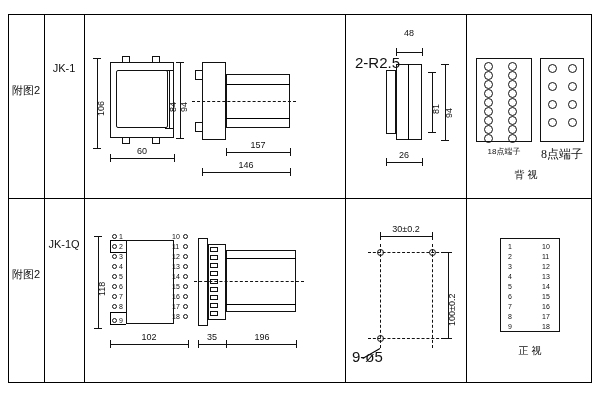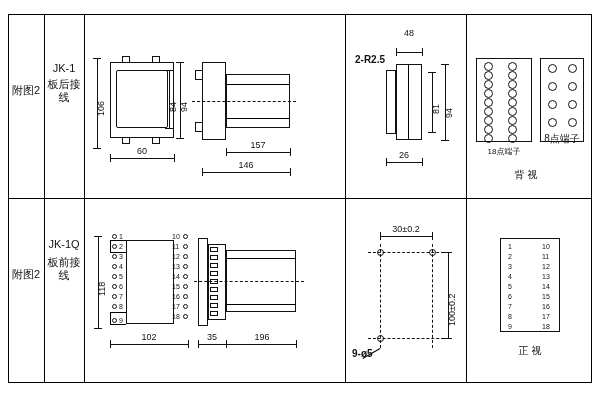--- a/index.html
+++ b/index.html
@@ -1,21 +1,21 @@
 <!DOCTYPE html>
 <html><head>
 <meta charset="utf-8">
 <style>
   html,body{margin:0;padding:0;background:#ffffff;}
   body{width:600px;height:400px;font-family:"Liberation Sans",sans-serif;color:#111;}
   #sheet{position:relative;width:600px;height:400px;overflow:hidden;}
   .ln{position:absolute;background:#000;}
   .h{height:1px;}
   .v{width:1px;}
-  .lbl{position:absolute;font-size:10px;color:#111;white-space:nowrap;font-weight:bold;}
+  .lbl{position:absolute;font-size:15px;color:#111;white-space:nowrap;}
   .lblc{position:absolute;font-size:9px;color:#111;text-align:center;}
   .cn{position:absolute;font-size:11px;color:#111;line-height:13px;text-align:center;}
   .bx{position:absolute;border:1px solid #111;box-sizing:border-box;}
   .bxr{position:absolute;border:1px solid #111;box-sizing:border-box;border-radius:2px;}
   .dash{position:absolute;border-top:1px dashed #111;}
   .dashv{position:absolute;border-left:1px dashed #111;}
   .circ{position:absolute;border:1px solid #111;border-radius:50%;box-sizing:border-box;}
   .num{position:absolute;font-size:7px;color:#111;line-height:8px;}
   .dim{position:absolute;background:#111;height:1px;}
   .dimv{position:absolute;background:#111;width:1px;}
@@ -34,21 +34,20 @@
   <div class="ln h" style="left:8px;top:198px;width:584px;"></div>
 
   <div class="ln v" style="left:44px;top:14px;height:368px;"></div>
   <div class="ln v" style="left:84px;top:14px;height:368px;"></div>
   <div class="ln v" style="left:345px;top:14px;height:368px;"></div>
   <div class="ln v" style="left:466px;top:14px;height:368px;"></div>
 
   <div class="cn" style="left:8px;top:84px;width:36px;">附图2</div>
   <div class="cn" style="left:84px;top:60px;width:0px;"></div>
   <div class="cn" style="left:44px;top:62px;width:40px;">JK-1</div>
-  <div class="cn" style="left:44px;top:78px;width:40px;">板后接线</div>
 
   <div class="bx" style="left:110px;top:62px;width:64px;height:76px;"></div>
 
   <div class="bxr" style="left:116px;top:70px;width:52px;height:58px;"></div>
 
   <div class="bx" style="left:122px;top:56px;width:8px;height:7px;"></div>
   <div class="bx" style="left:152px;top:56px;width:8px;height:7px;"></div>
   <div class="bx" style="left:122px;top:137px;width:8px;height:7px;"></div>
   <div class="bx" style="left:152px;top:137px;width:8px;height:7px;"></div>
 
@@ -145,26 +144,25 @@
     <div class="circ" style="left:548px;top:82px;width:9px;height:9px;"></div>
     <div class="circ" style="left:548px;top:100px;width:9px;height:9px;"></div>
     <div class="circ" style="left:548px;top:118px;width:9px;height:9px;"></div>
     <div class="circ" style="left:568px;top:64px;width:9px;height:9px;"></div>
     <div class="circ" style="left:568px;top:82px;width:9px;height:9px;"></div>
     <div class="circ" style="left:568px;top:100px;width:9px;height:9px;"></div>
     <div class="circ" style="left:568px;top:118px;width:9px;height:9px;"></div>
   </div>
 
   <div class="lblc" style="left:470px;top:146px;width:68px;font-size:8px;">18点端子</div>
-  <div class="lblc" style="left:536px;top:132px;width:52px;font-size:10px;">8点端子</div>
+  <div class="lblc" style="left:536px;top:146px;width:52px;font-size:12px;font-family:Liberation Serif, serif;">8点端子</div>
   <div class="lblc" style="left:496px;top:168px;width:60px;font-size:10px;">背   视</div>
 
   <div class="cn" style="left:8px;top:268px;width:36px;">附图2</div>
   <div class="cn" style="left:44px;top:238px;width:40px;">JK-1Q</div>
-  <div class="cn" style="left:44px;top:256px;width:40px;">板前接线</div>
 
   <div class="bx" style="left:126px;top:240px;width:48px;height:84px;"></div>
   <div class="ln h" style="left:110px;top:240px;width:16px;"></div>
   <div class="ln v" style="left:110px;top:240px;height:12px;"></div>
   <div class="ln h" style="left:110px;top:252px;width:16px;"></div>
   <div class="ln h" style="left:110px;top:312px;width:16px;"></div>
   <div class="ln v" style="left:110px;top:312px;height:12px;"></div>
   <div class="ln h" style="left:110px;top:324px;width:16px;"></div>
 
   <div>

